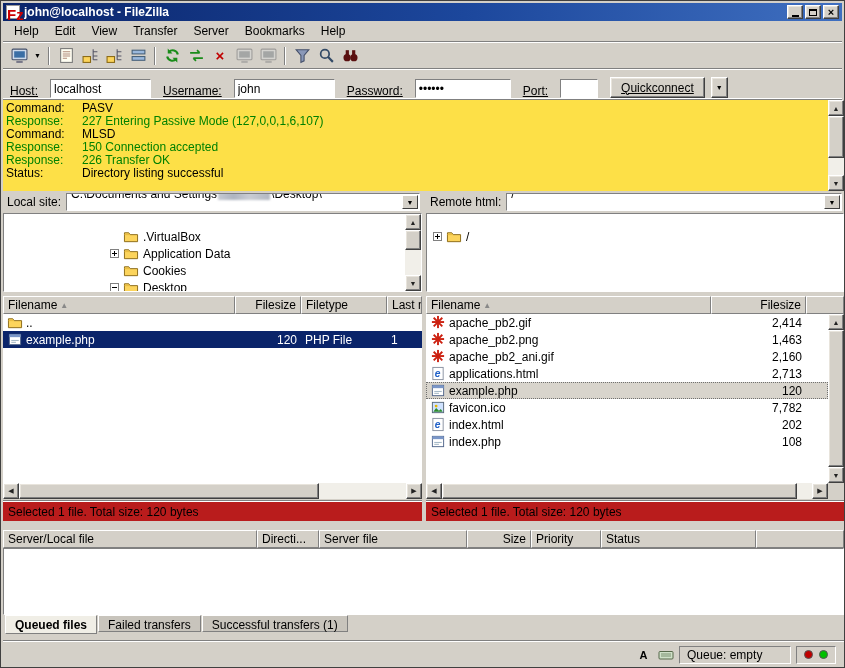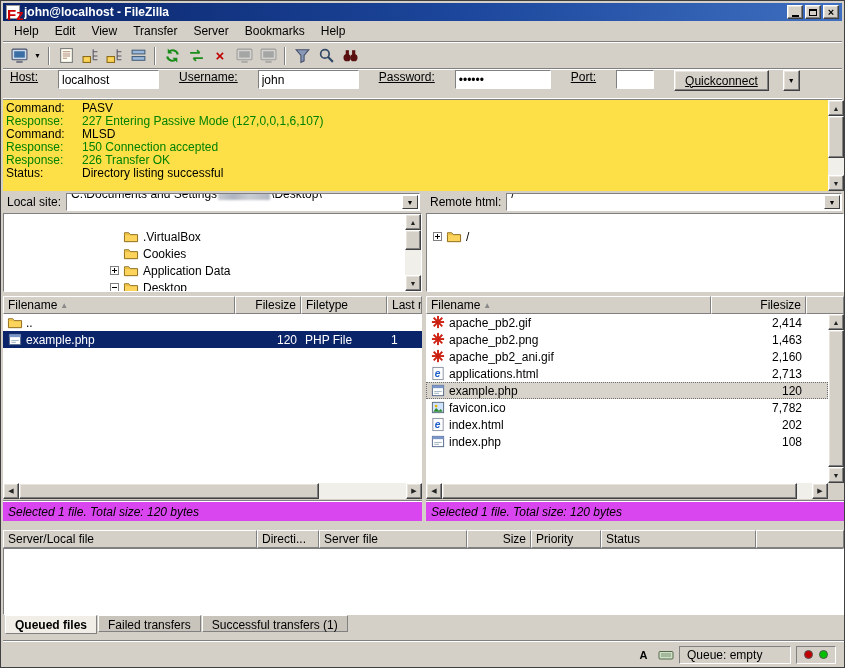--- a/index.html
+++ b/index.html
@@ -25,21 +25,21 @@
   
   .toolbar{position:absolute;left:2px;top:41px;width:839px;height:27px;display:flex;align-items:center;
     padding-left:4px;border-top:1px solid #fff;border-bottom:1px solid #808080;}
   .tb{width:24px;height:22px;background:transparent;border:1px solid transparent;display:grid;place-items:center;padding:0;}
   .tb.narrow{width:13px;font-size:7px;}
   .tb svg{width:17px;height:17px;}
   .tbsep{width:0;height:18px;border-left:1px solid #808080;border-right:1px solid #fff;margin:0 4px;}
   .dim{opacity:.4;filter:grayscale(.8);}
   .redx{color:#c00000;font-weight:bold;font-size:15px;line-height:1;}
   
-  .qcbar{position:absolute;left:2px;top:68px;width:839px;height:30px;display:flex;align-items:flex-start;gap:20px;
+  .qcbar{position:absolute;left:2px;top:68px;width:839px;height:30px;display:flex;align-items:flex-end;gap:12px;
     padding-left:7px;border-top:1px solid #fff;border-bottom:1px solid #fff;}
   .qclabel{text-decoration:underline;white-space:nowrap;}
   .qcinput{height:19px;border:1px solid;border-color:#808080 #fff #fff #808080;background:#fff;
     padding:1px 3px;font:12px "Liberation Sans","DejaVu Sans",sans-serif;}
   .qcbtn{height:21px;padding:1px 10px;background:#d4d0c8;border:1px solid;border-color:#fff #404040 #404040 #fff;
     box-shadow:inset -1px -1px 0 #808080,inset 1px 1px 0 #e8e4dc;font:12px "Liberation Sans","DejaVu Sans",sans-serif;
     text-decoration:underline;}
   .qcdrop{width:17px;height:21px;background:#d4d0c8;border:1px solid;border-color:#fff #404040 #404040 #fff;
     box-shadow:inset -1px -1px 0 #808080,inset 1px 1px 0 #e8e4dc;font-size:7px;display:grid;place-items:center;padding:0;}
   
@@ -82,21 +82,21 @@
   
   .vscroll{position:absolute;width:16px;background:#f1efe9;}
   .hscroll{position:absolute;height:16px;background:#f1efe9;}
   .sbtn{position:absolute;width:16px;height:16px;background:#d4d0c8;border:1px solid;border-color:#fff #404040 #404040 #fff;
     box-shadow:inset -1px -1px 0 #808080,inset 1px 1px 0 #e8e4dc;display:grid;place-items:center;font-size:7px;color:#222;padding:0;}
   .sthumb{position:absolute;background:#d4d0c8;border:1px solid;border-color:#fff #404040 #404040 #fff;
     box-shadow:inset -1px -1px 0 #808080,inset 1px 1px 0 #e8e4dc;}
   .corner{position:absolute;width:16px;height:16px;background:#d4d0c8;}
   
   .statusline{position:absolute;height:21px;border-top:1px solid #808080;box-shadow:inset 0 1px 0 #fff;
-    padding:4px 5px 0 5px;background:#d946ef;white-space:nowrap;overflow:hidden;font-style:italic;}
+    padding:4px 5px 0 5px;background:#b91c1c;white-space:nowrap;overflow:hidden;}
   
   .queuebody{position:absolute;left:2px;top:547px;width:841px;height:67px;background:#fff;
     border:1px solid;border-color:#808080 #fff #fff #808080;}
   .tabs{position:absolute;left:4px;top:614px;height:20px;display:flex;align-items:flex-start;gap:1px;}
   .tab{height:17px;padding:2px 9px;background:#c8c4bc;border:1px solid;border-color:#fff #808080 #808080 #fff;white-space:nowrap;}
   .tab.active{height:19px;background:#f0eee6;font-weight:bold;border-color:#fff #808080 #808080 #fff;}
   
   .statusbar{position:absolute;left:2px;top:639px;width:841px;height:27px;border-top:1px solid #808080;
     box-shadow:inset 0 1px 0 #fff;display:flex;align-items:center;justify-content:flex-end;gap:5px;padding:1px 8px 0 6px;}
   .sb-icon{width:17px;height:17px;display:grid;place-items:center;font-weight:bold;font-size:11px;}
@@ -337,32 +337,32 @@
 
   <div class="tree" style="left:2px;top:212px;width:419px;height:79px">
     <div class="trow indent">
       <span class="texp none"></span>
       <svg class="fi">
           <use href="#sym-folder"></use>
         </svg>
       <span>.VirtualBox</span>
     </div>
     <div class="trow indent">
+      <span class="texp plus"></span>
+      <svg class="fi">
+          <use href="#sym-folder"></use>
+        </svg>
+      <span>Application Data</span>
+    </div>
+    <div class="trow indent">
       <span class="texp none"></span>
       <svg class="fi">
           <use href="#sym-folder"></use>
         </svg>
       <span>Cookies</span>
-    </div>
-    <div class="trow indent">
-      <span class="texp plus"></span>
-      <svg class="fi">
-          <use href="#sym-folder"></use>
-        </svg>
-      <span>Application Data</span>
     </div>
     <div class="trow indent">
       <span class="texp minus"></span>
       <svg class="fi">
           <use href="#sym-folder"></use>
         </svg>
       <span>Desktop</span>
     </div>
     <div class="vscroll" style="right:0;top:0;height:77px">
       <button class="sbtn" style="left:0;top:0">▲</button>

